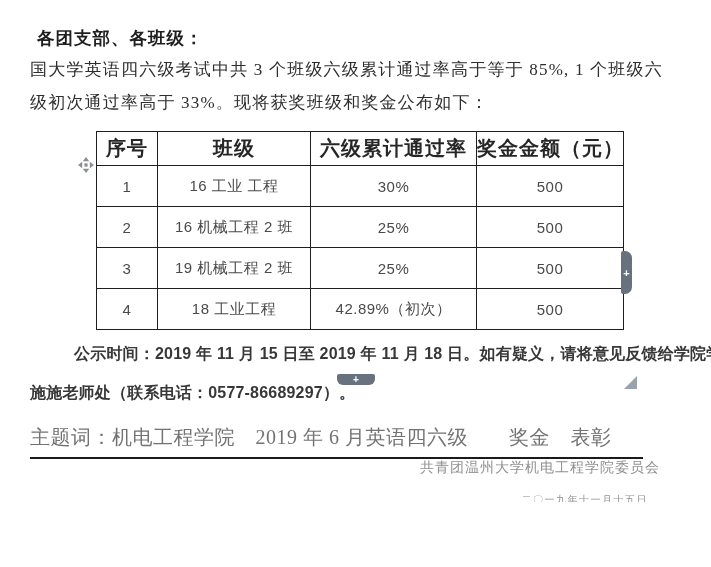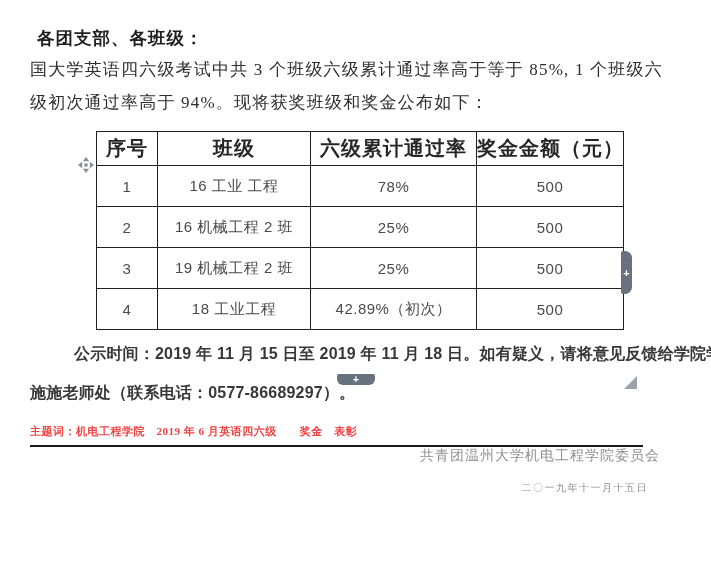--- a/index.html
+++ b/index.html
@@ -66,25 +66,24 @@
     font-family: "Liberation Sans", "DejaVu Sans", sans-serif;
     font-weight: bold;
     color: #383838;
     font-size: 16px;
   }
   .notice-line1 { margin-top: 14px; text-indent: 44px; white-space: nowrap; letter-spacing: 0.2px; }
   .notice-line2 { margin-top: 18px; white-space: nowrap; letter-spacing: 0.2px; }
 
   .subject {
     margin-top: 20px;
-    font-size: 11px;
-    color: #ef4444;
+    font-size: 20px;
+    color: #737373;
     letter-spacing: 0.5px;
     white-space: nowrap;
-    font-weight: bold;
   }
   .divider {
     margin-top: 6px;
     width: 613px;
     border-top: 2px solid #1a1a1a;
   }
 
   .signature { text-align: right; color: #8f8f8f; }
   .sig-org {
     padding-right: 21px; 
@@ -127,21 +126,21 @@
 </head>
 <body>
 
 <div class="page">
   <div class="content">
 
     <div class="salutation">各团支部、各班级：</div>
 
     <div class="body-par">
       <div class="body-line">国大学英语四六级考试中共 3 个班级六级累计通过率高于等于 85%, 1 个班级六</div>
-      <div class="body-line">级初次通过率高于 94%。现将获奖班级和奖金公布如下：</div>
+      <div class="body-line">级初次通过率高于 33%。现将获奖班级和奖金公布如下：</div>
     </div>
 
     <div class="table-wrap">
       <table class="award">
         <colgroup>
           <col style="width:61px">
             <col style="width:153px">
             <col style="width:166px">
             <col style="width:147px">
         </colgroup>
@@ -150,21 +149,21 @@
             <th>序号</th>
             <th>班级</th>
             <th>六级累计通过率</th>
             <th>奖金金额（元）</th>
           </tr>
         </thead>
         <tbody>
           <tr>
             <td>1</td>
             <td>16 工业 工程</td>
-            <td>78%</td>
+            <td>30%</td>
             <td>500</td>
           </tr>
           <tr>
             <td>2</td>
             <td>16 机械工程 2 班</td>
             <td>25%</td>
             <td>500</td>
           </tr>
           <tr>
             <td>3</td>

